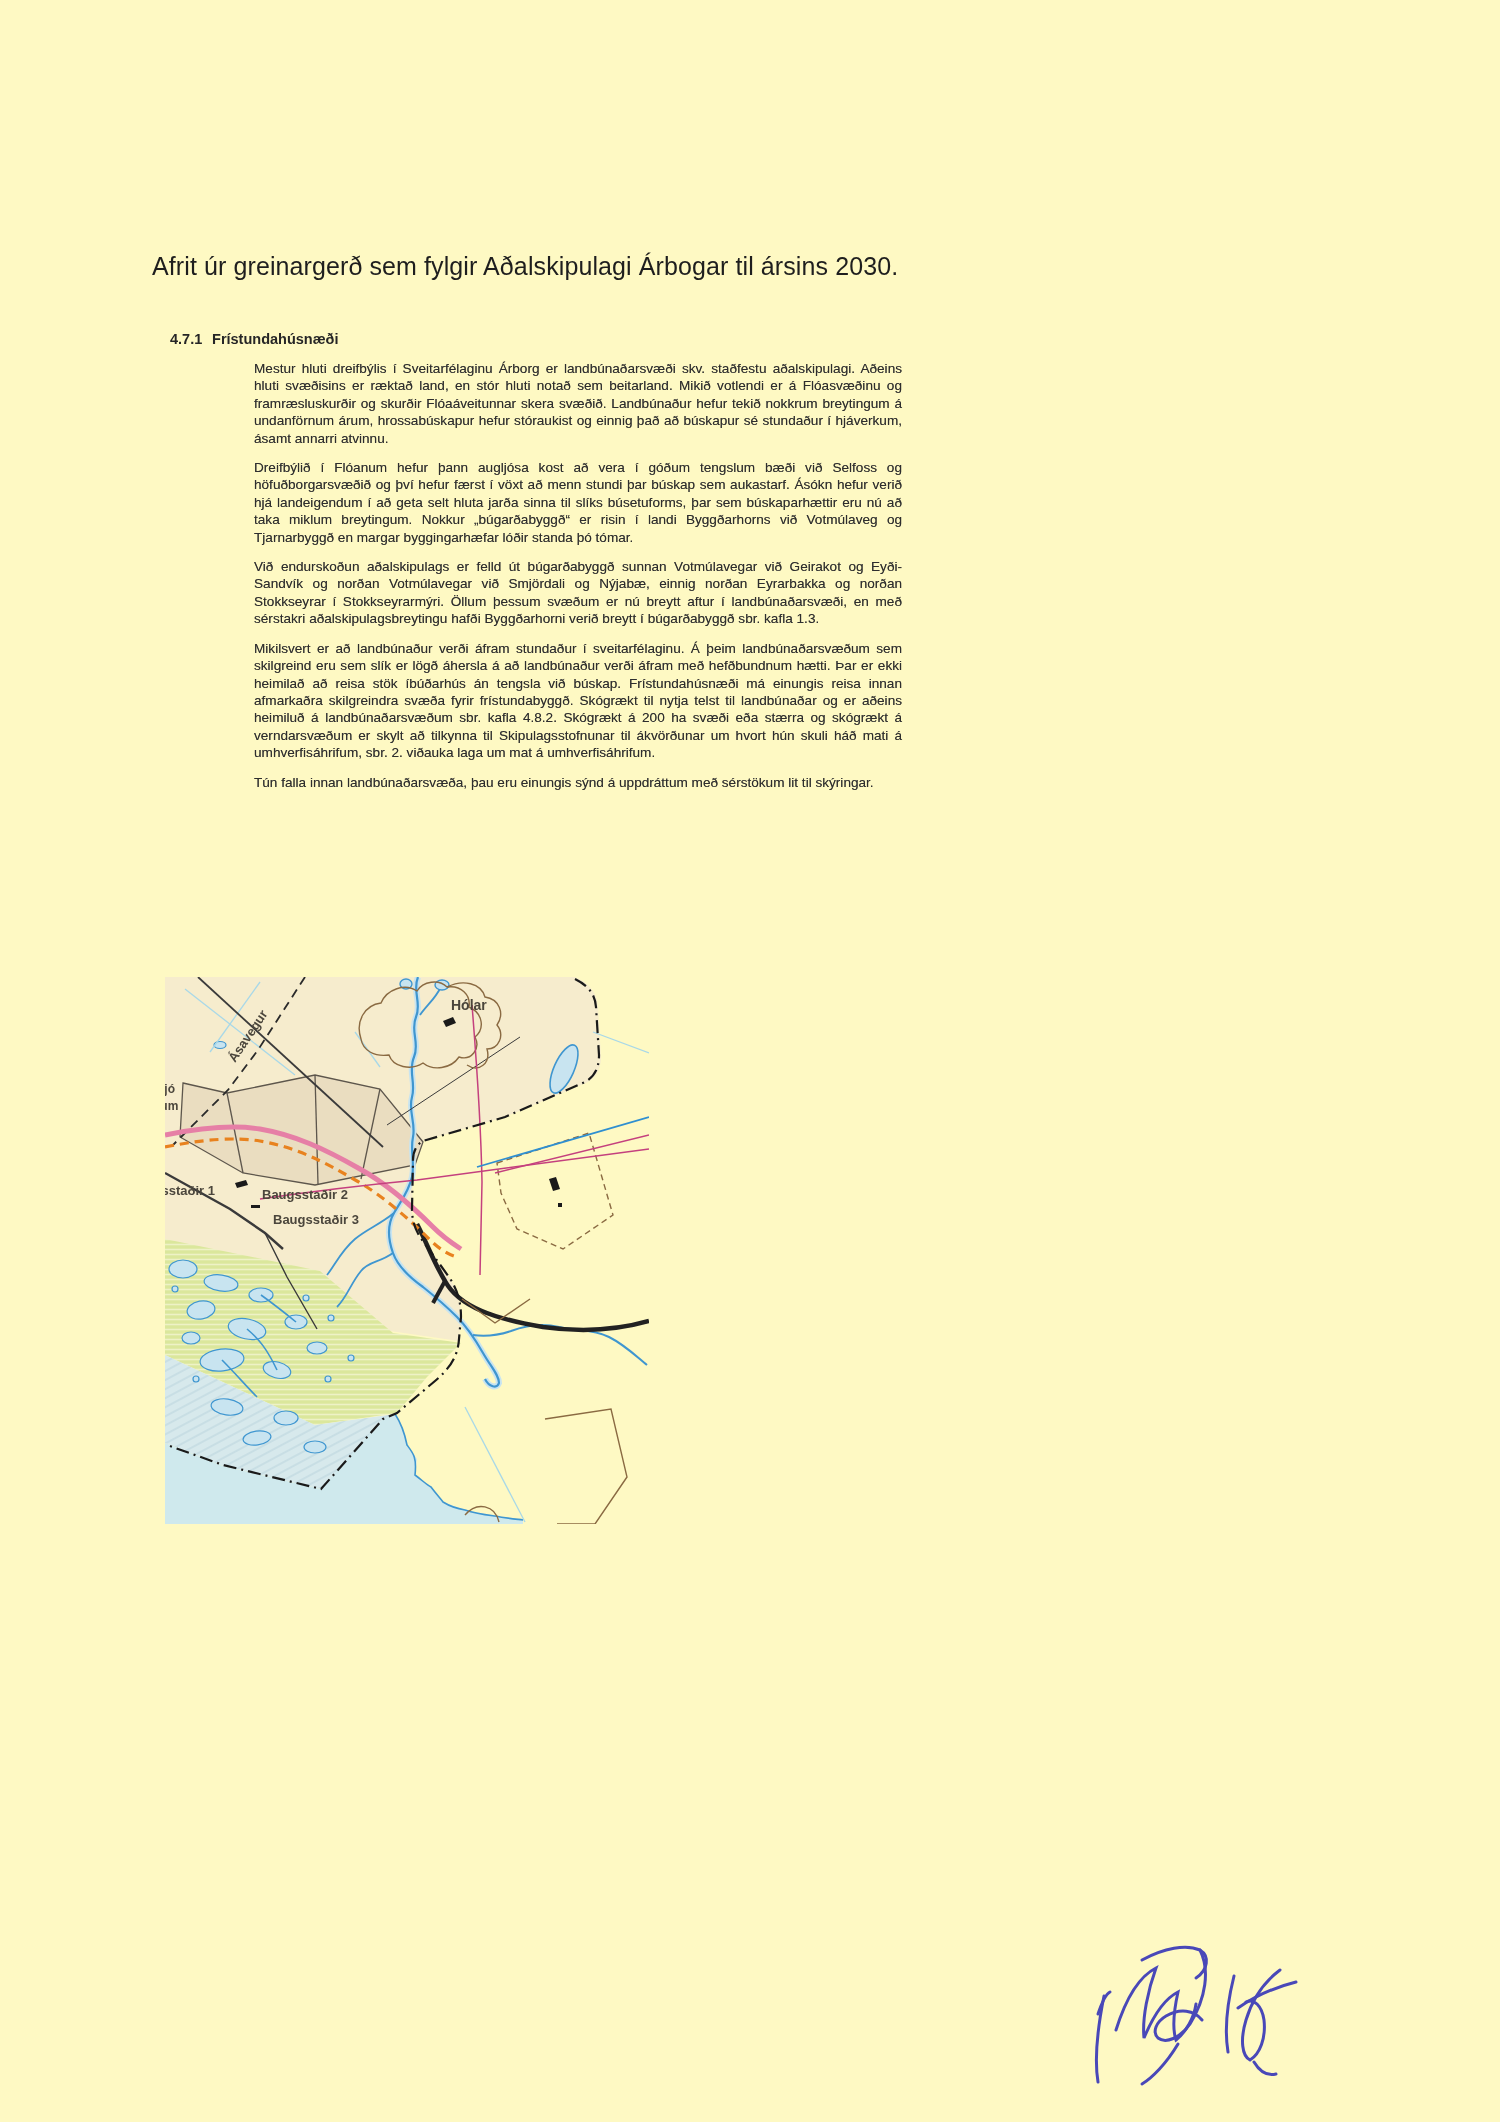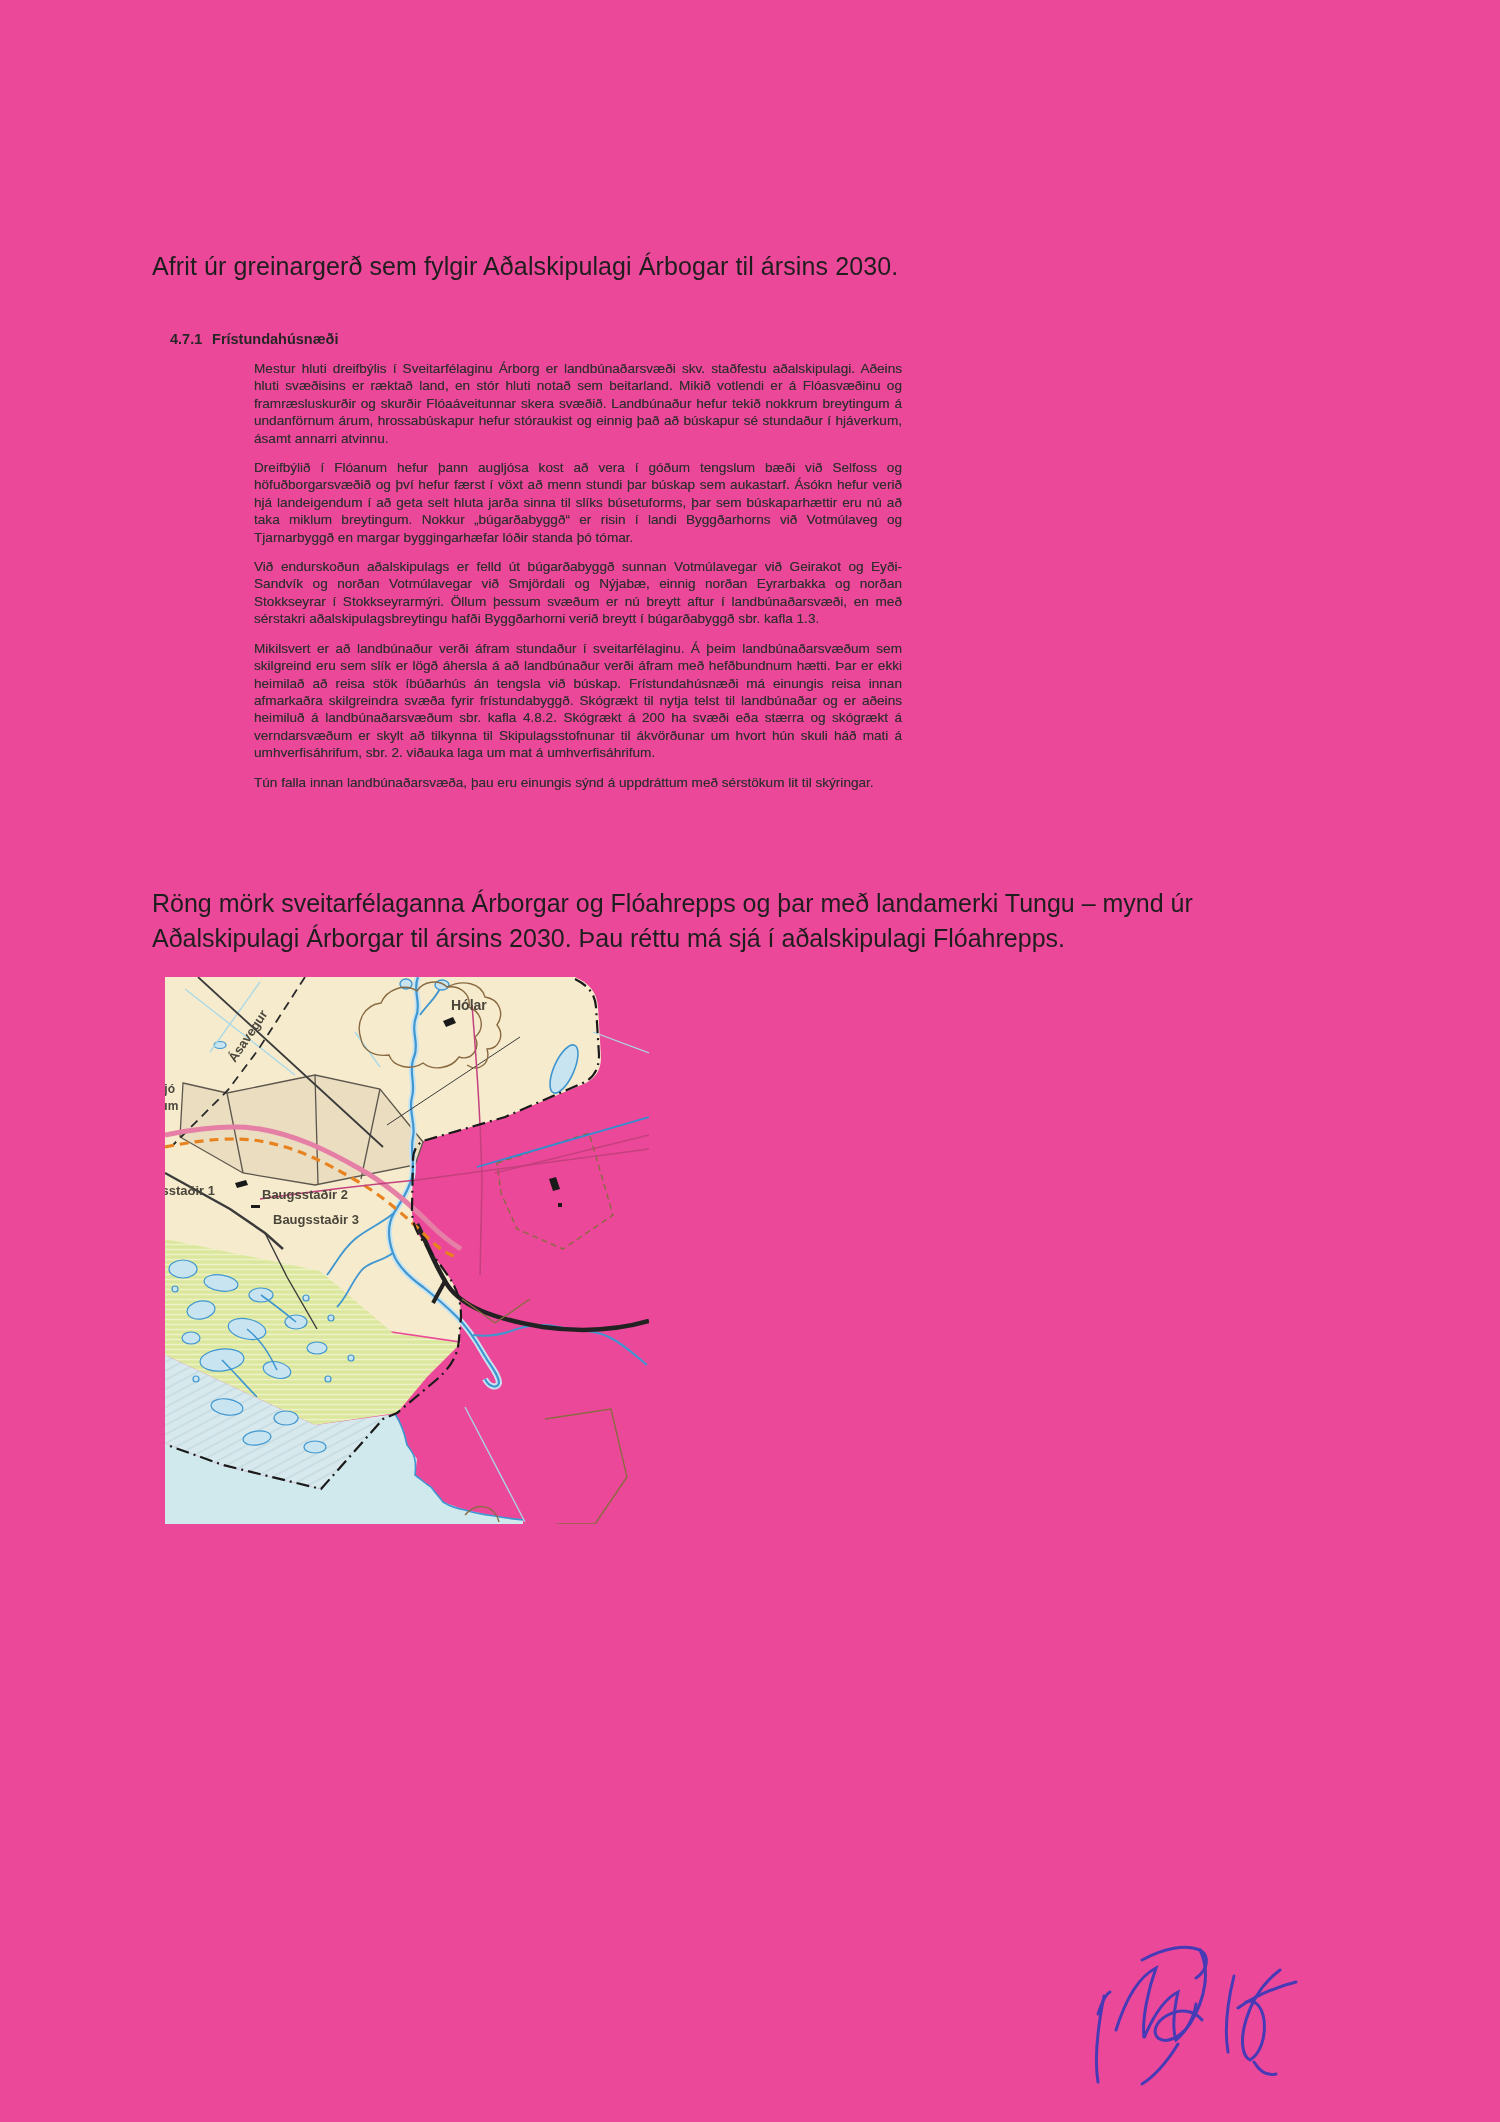--- a/index.html
+++ b/index.html
@@ -1,18 +1,18 @@
 <!DOCTYPE html>
 <html><head>
 <meta charset="utf-8">
 <style>
   * { margin:0; padding:0; box-sizing:border-box; }
   html,body { background:#ffffff; }
   .page {
-    position:relative; width:1500px; height:2122px; background:#ec4899;
+    position:relative; width:1500px; height:2122px; background:#fef9c3;
     font-family:"Liberation Sans", sans-serif; overflow:hidden;
   }
   .doc-title {
     position:absolute; left:152px; top:252px; width:1100px;
     font-size:25px; font-weight:400; color:#1e1e1e; letter-spacing:0.1px;
   }
   .section-head {
     position:absolute; left:170px; top:331px; width:700px;
     font-size:14.5px; font-weight:bold; color:#262626;
   }
@@ -45,21 +45,20 @@
   </div>
 
   <div class="body-copy">
     <p>Mestur hluti dreifbýlis í Sveitarfélaginu Árborg er landbúnaðarsvæði skv. staðfestu aðalskipulagi. Aðeins hluti svæðisins er ræktað land, en stór hluti notað sem beitarland. Mikið votlendi er á Flóasvæðinu og framræsluskurðir og skurðir Flóaáveitunnar skera svæðið. Landbúnaður hefur tekið nokkrum breytingum á undanförnum árum, hrossabúskapur hefur stóraukist og einnig það að búskapur sé stundaður í hjáverkum, ásamt annarri atvinnu.</p>
     <p>Dreifbýlið í Flóanum hefur þann augljósa kost að vera í góðum tengslum bæði við Selfoss og höfuðborgarsvæðið og því hefur færst í vöxt að menn stundi þar búskap sem aukastarf. Ásókn hefur verið hjá landeigendum í að geta selt hluta jarða sinna til slíks búsetuforms, þar sem búskaparhættir eru nú að taka miklum breytingum. Nokkur „búgarðabyggð“ er risin í landi Byggðarhorns við Votmúlaveg og Tjarnarbyggð en margar byggingarhæfar lóðir standa þó tómar.</p>
     <p>Við endurskoðun aðalskipulags er felld út búgarðabyggð sunnan Votmúlavegar við Geirakot og Eyði-Sandvík og norðan Votmúlavegar við Smjördali og Nýjabæ, einnig norðan Eyrarbakka og norðan Stokkseyrar í Stokkseyrarmýri. Öllum þessum svæðum er nú breytt aftur í landbúnaðarsvæði, en með sérstakri aðalskipulagsbreytingu hafði Byggðarhorni verið breytt í búgarðabyggð sbr. kafla 1.3.</p>
     <p>Mikilsvert er að landbúnaður verði áfram stundaður í sveitarfélaginu. Á þeim landbúnaðarsvæðum sem skilgreind eru sem slík er lögð áhersla á að landbúnaður verði áfram með hefðbundnum hætti. Þar er ekki heimilað að reisa stök íbúðarhús án tengsla við búskap. Frístundahúsnæði má einungis reisa innan afmarkaðra skilgreindra svæða fyrir frístundabyggð. Skógrækt til nytja telst til landbúnaðar og er aðeins heimiluð á landbúnaðarsvæðum sbr. kafla 4.8.2. Skógrækt á 200 ha svæði eða stærra og skógrækt á verndarsvæðum er skylt að tilkynna til Skipulagsstofnunar til ákvörðunar um hvort hún skuli háð mati á umhverfisáhrifum, sbr. 2. viðauka laga um mat á umhverfisáhrifum.</p>
     <p>Tún falla innan landbúnaðarsvæða, þau eru einungis sýnd á uppdráttum með sérstökum lit til skýringar.</p>
   </div>
 
-  <div class="caption">Röng mörk sveitarfélaganna Árborgar og Flóahrepps og þar með landamerki Tungu – mynd úr Aðalskipulagi Árborgar til ársins 2030. Þau réttu má sjá í aðalskipulagi Flóahrepps.</div>
 
   <div class="map-wrap">
     <svg width="484" height="547" viewBox="0 0 484 547" xmlns="http://www.w3.org/2000/svg">
       <defs>
         <pattern id="greenHatch" width="7" height="5" patternUnits="userSpaceOnUse">
           <rect width="7" height="5" fill="#dbe79c"></rect>
           <line x1="0" y1="2.5" x2="7" y2="2.5" stroke="#eef2c6" stroke-width="1.6"></line>
         </pattern>
         <pattern id="tidalHatch" width="8" height="8" patternUnits="userSpaceOnUse" patternTransform="rotate(-28)">
           <rect width="8" height="8" fill="#d7e9ec"></rect>

